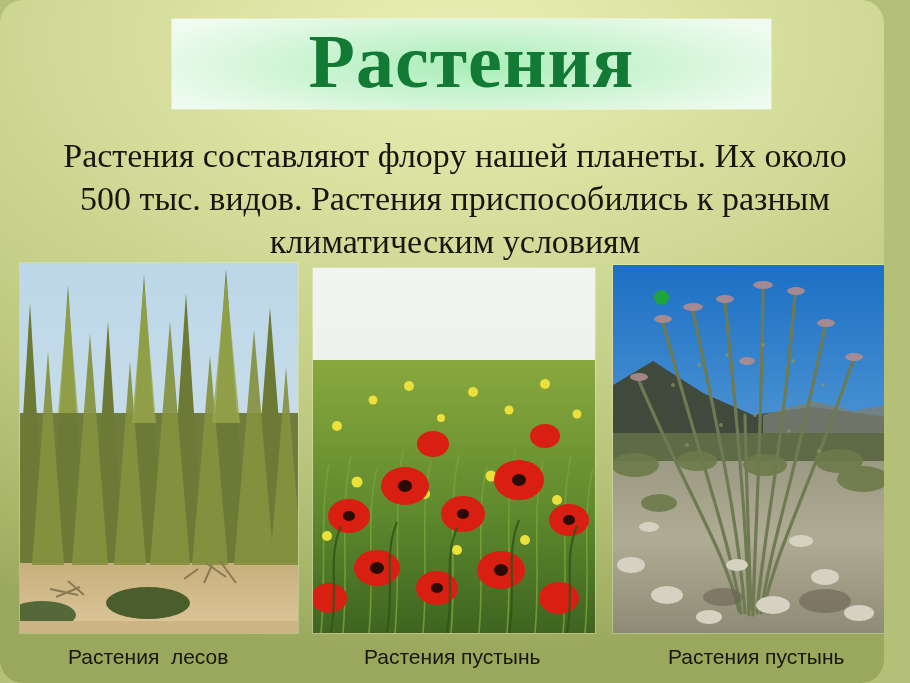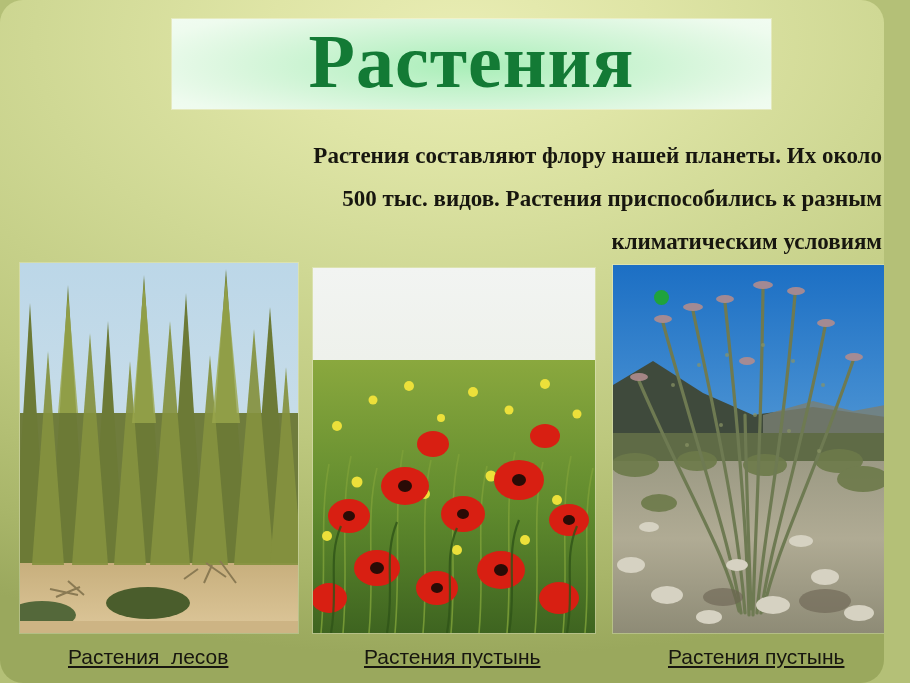--- a/index.html
+++ b/index.html
@@ -30,27 +30,26 @@
     font-size:76px;
     letter-spacing:1px;
     line-height:1;
     padding-bottom:6px;
     box-sizing:border-box;
     white-space:nowrap;
   }
   
   #body-text{
     position:absolute;left:28px;top:134px;width:854px;
-    text-align:right;
+    text-align:center;
     color:#17160f;
     font-family:"Liberation Serif", serif;
-    font-size:23px;
+    font-size:34px;
     line-height:43px;
     white-space:pre-line;
-    font-weight:bold;
   }
   
   .photo{
     position:absolute;overflow:hidden;background:#9fb7c9;
     box-shadow:0 0 0 1px rgba(255,255,255,.25);
   }
   #photo-forest{left:20px;top:263px;width:278px;height:370px;}
   #photo-steppe{left:313px;top:268px;width:282px;height:365px;}
   #photo-desert{left:613px;top:265px;width:272px;height:368px;}
   .ph-svg{display:block;width:100%;height:100%;}
@@ -59,21 +58,20 @@
   #green-dot{
     position:absolute;left:654px;top:290px;width:15px;height:15px;
     border-radius:50%;background:#1fa33c;
   }
   
   .caption{
     position:absolute;top:645px;
     font-family:"Liberation Sans", sans-serif;
     font-size:21px;color:#17160f;
     white-space:pre;
-    text-decoration:underline;
   }
   #caption-forest{left:68px;}
   #caption-steppe{left:364px;}
   #caption-desert{left:668px;}
 </style>
 </head>
 <body>
 
 <div id="slide">
 

